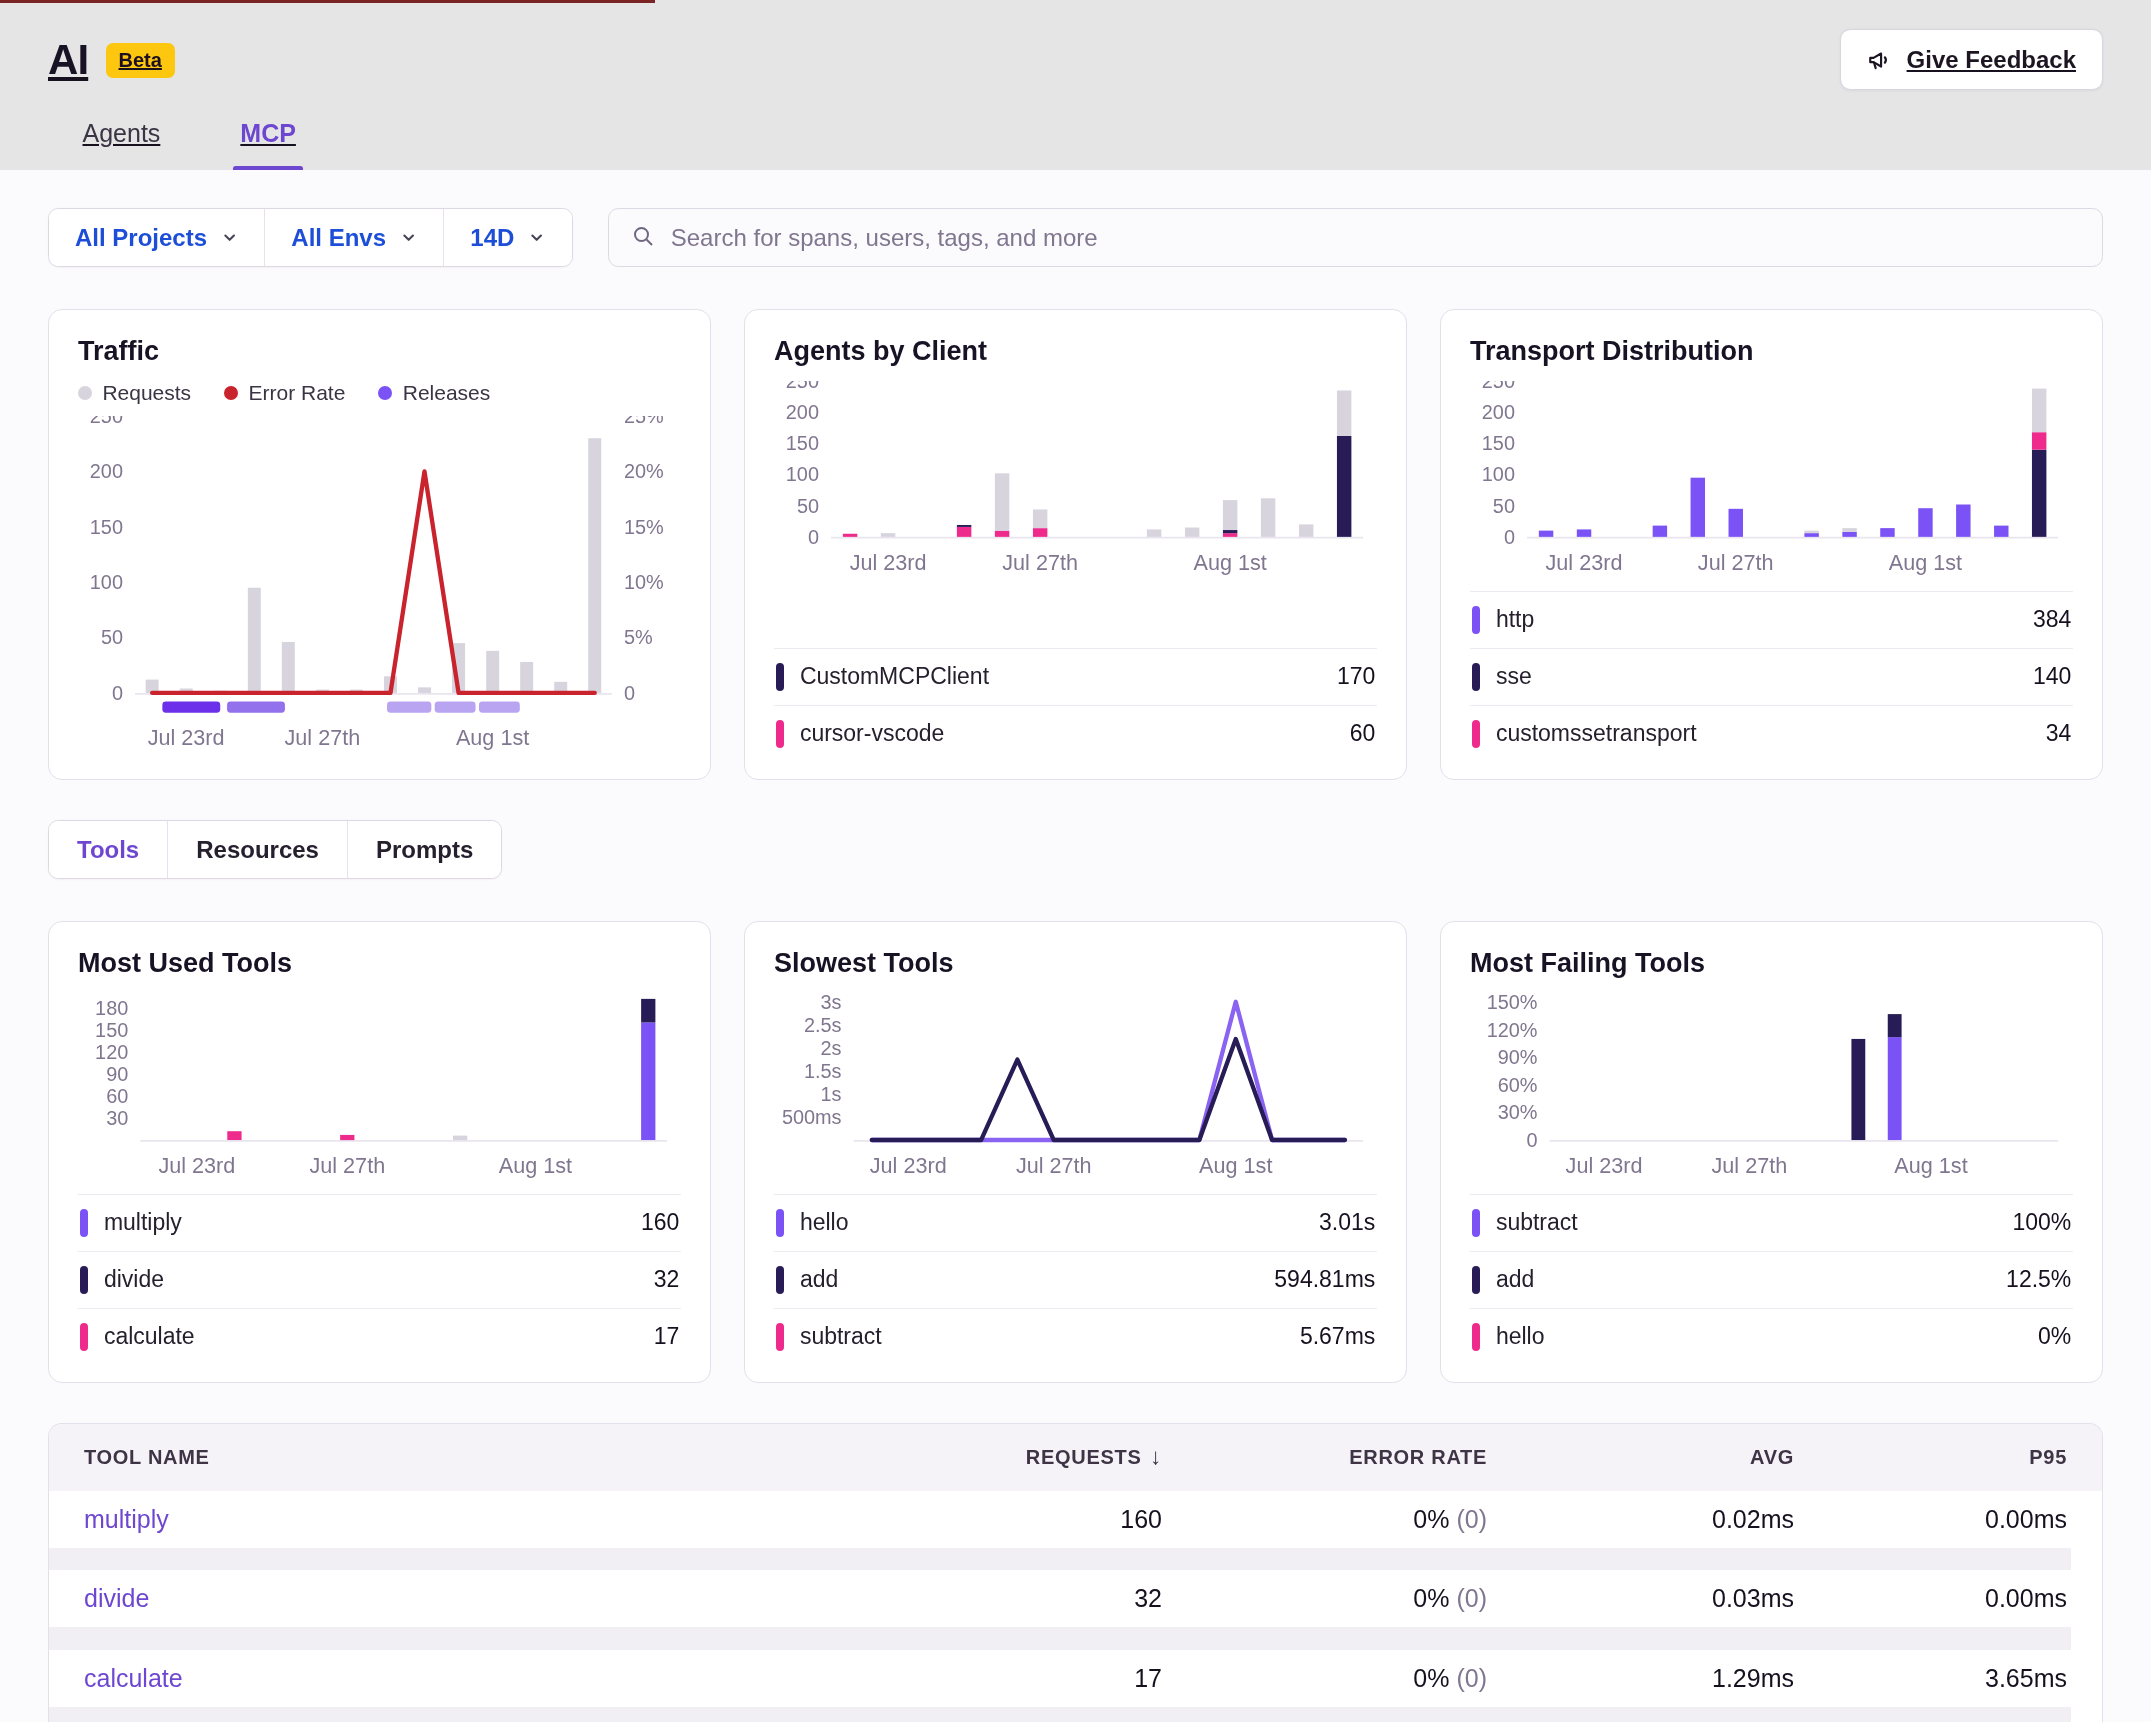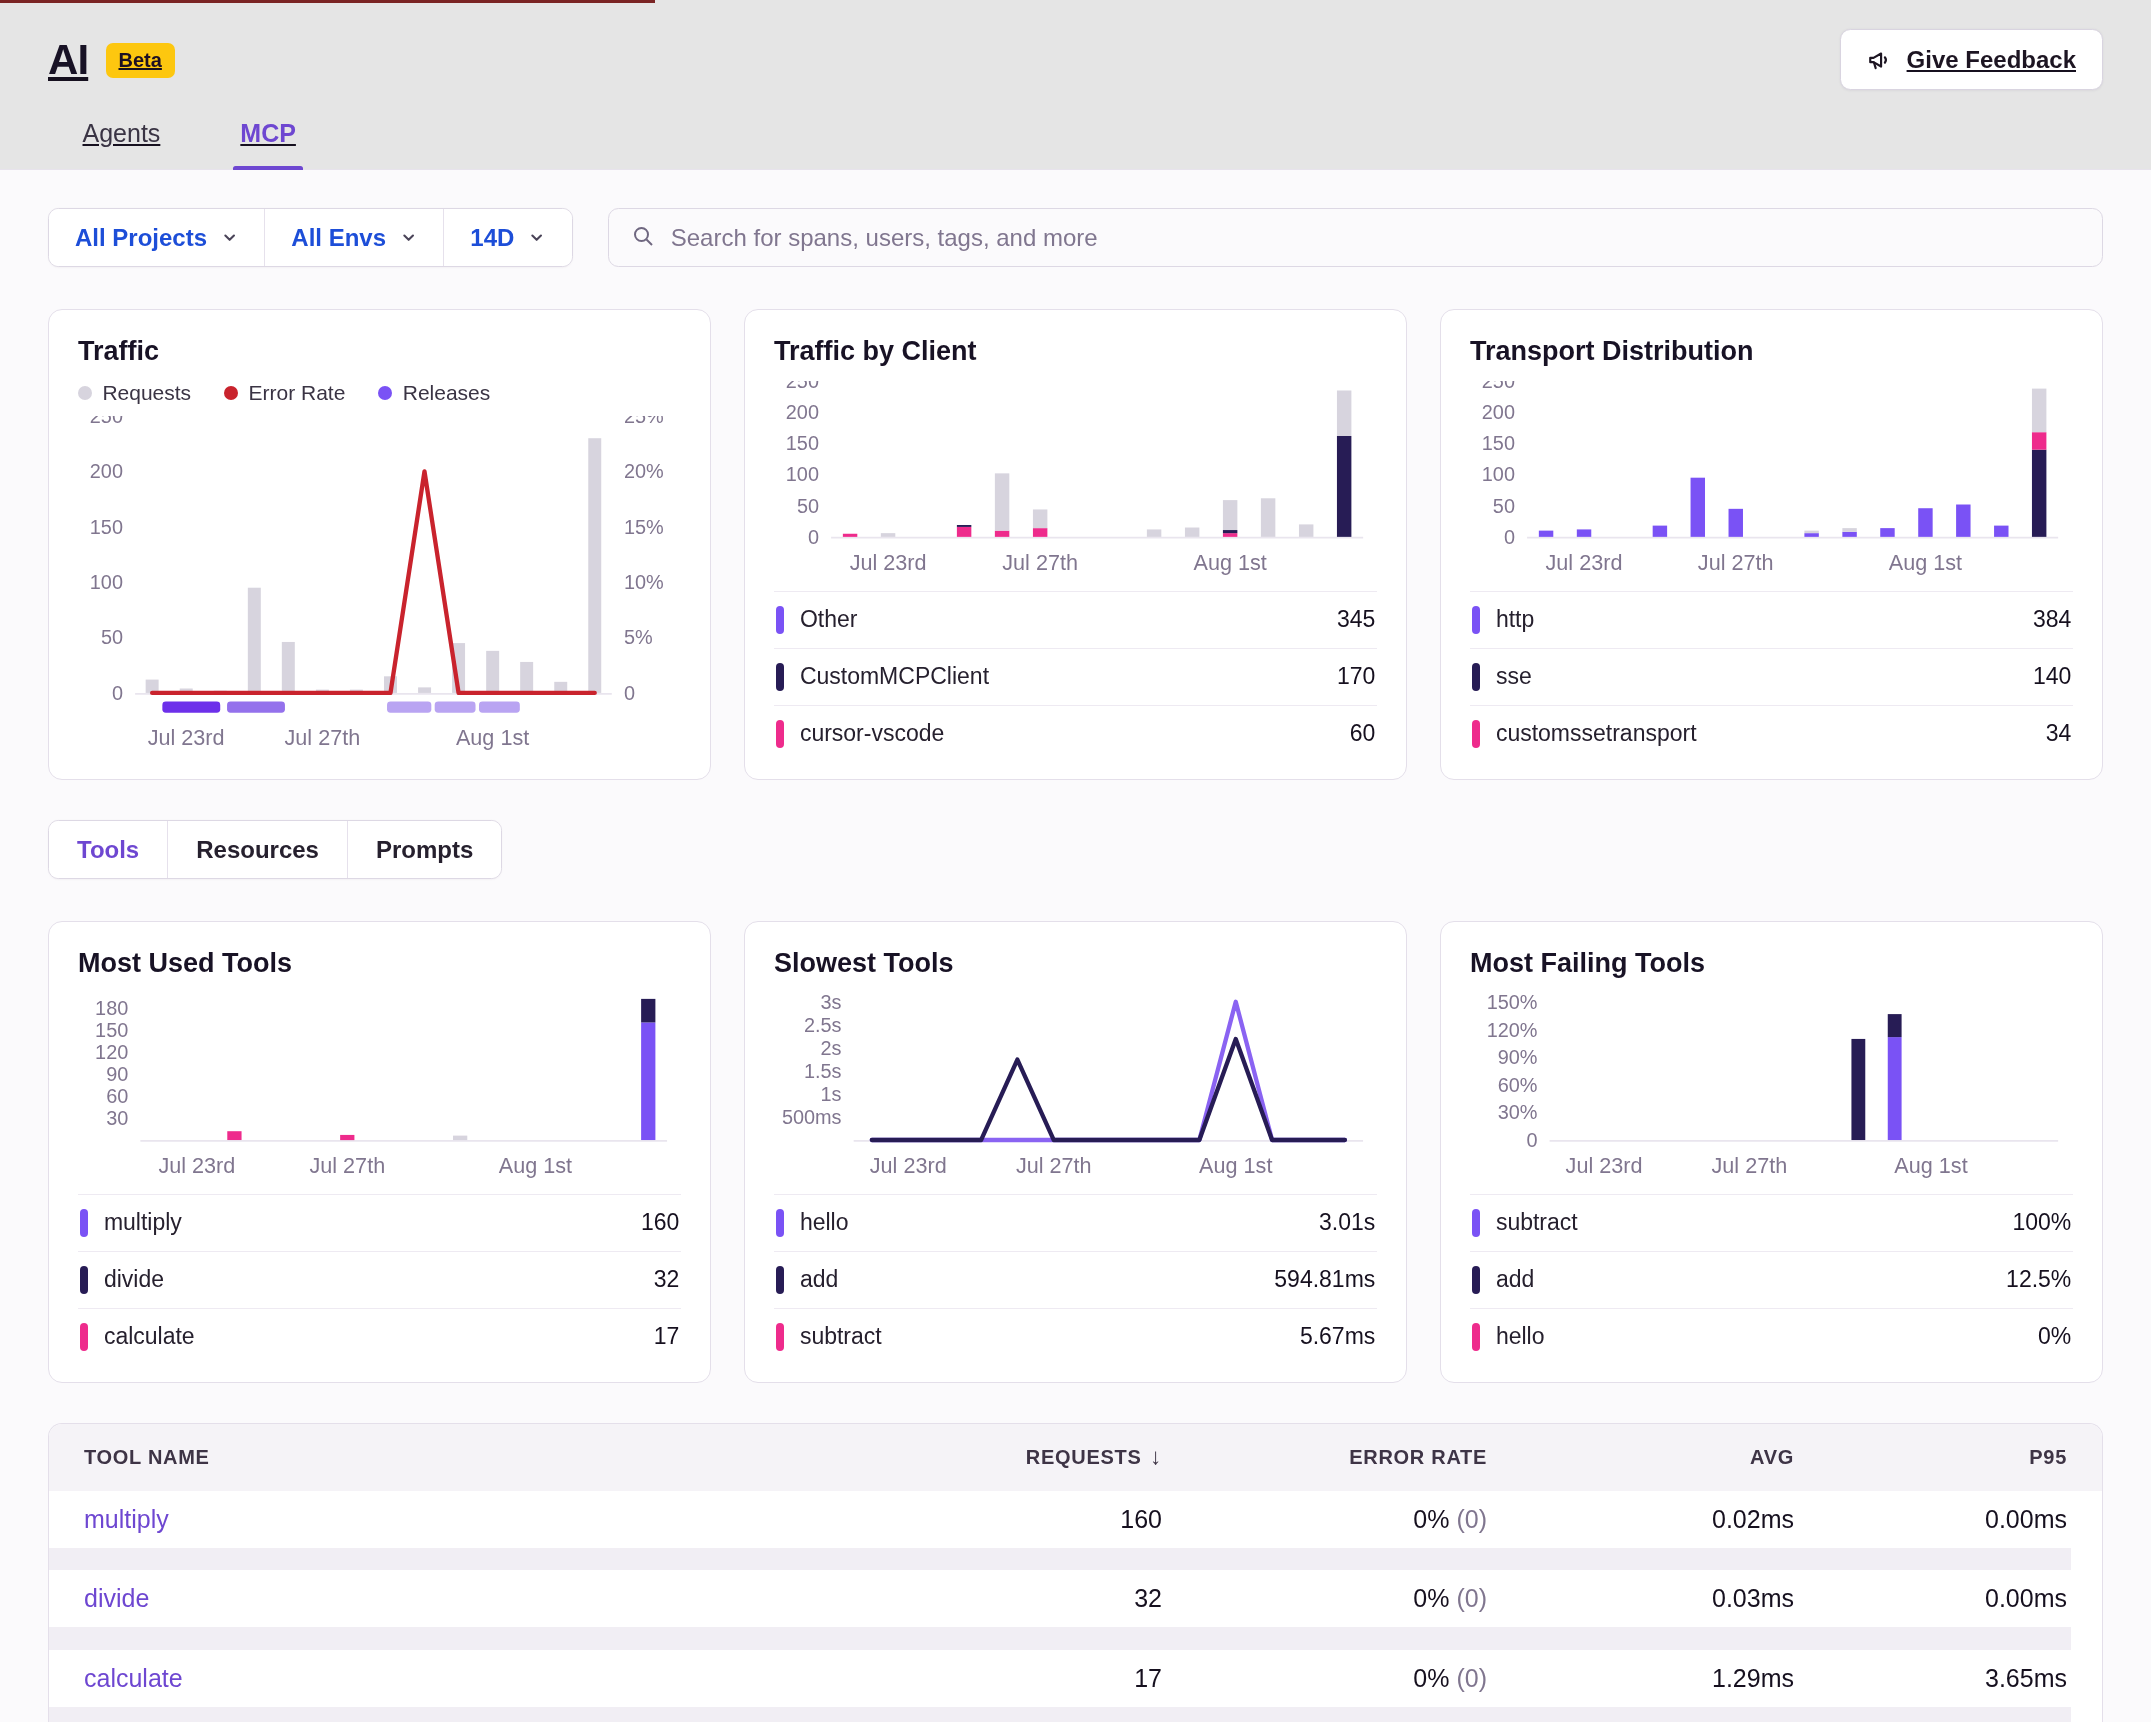--- a/index.html
+++ b/index.html
@@ -199,21 +199,21 @@
             <rect x="357.2" y="330" width="51.2" height="13" rx="4" fill="#b9a4f2"></rect>
             <rect x="412.3" y="330" width="47.2" height="13" rx="4" fill="#b9a4f2"></rect>
             <rect x="463.5" y="330" width="47.2" height="13" rx="4" fill="#b9a4f2"></rect>
             <text x="125.0" y="380" text-anchor="middle" font-size="25" fill="#80768f">Jul 23rd</text>
             <text x="282.5" y="380" text-anchor="middle" font-size="25" fill="#80768f">Jul 27th</text>
             <text x="479.2" y="380" text-anchor="middle" font-size="25" fill="#80768f">Aug 1st</text>
           </svg></div>
     </article>
 
     <article class="card">
-      <h2>Traffic by Client</h2>
+      <h2>Agents by Client</h2>
       <div class="chart"><svg width="603" height="201" viewBox="0 0 697 232" font-family="Liberation Sans, DejaVu Sans, sans-serif">
             <text x="52" y="8.0" text-anchor="end" font-size="23" fill="#80768f">250</text>
             <text x="52" y="44.0" text-anchor="end" font-size="23" fill="#80768f">200</text>
             <text x="52" y="80.0" text-anchor="end" font-size="23" fill="#80768f">150</text>
             <text x="52" y="116.0" text-anchor="end" font-size="23" fill="#80768f">100</text>
             <text x="52" y="152.0" text-anchor="end" font-size="23" fill="#80768f">50</text>
             <text x="52" y="188.0" text-anchor="end" font-size="23" fill="#80768f">0</text>
             <line x1="66" y1="181" x2="681" y2="181" stroke="#e9e5ee" stroke-width="2"></line>
             <rect x="79.6" y="176.4" width="16.7" height="3.6" fill="#ee2b8c"></rect>
             <rect x="211.4" y="168.5" width="16.7" height="11.5" fill="#ee2b8c"></rect>
@@ -231,25 +231,20 @@
             <rect x="518.9" y="137.5" width="16.7" height="34.6" fill="#d7d4de"></rect>
             <rect x="562.8" y="135.4" width="16.7" height="44.6" fill="#d7d4de"></rect>
             <rect x="606.8" y="165.6" width="16.7" height="14.4" fill="#d7d4de"></rect>
             <rect x="650.7" y="10.8" width="16.7" height="52.6" fill="#d7d4de"></rect>
             <text x="131.9" y="218" text-anchor="middle" font-size="25" fill="#80768f">Jul 23rd</text>
             <text x="307.6" y="218" text-anchor="middle" font-size="25" fill="#80768f">Jul 27th</text>
             <text x="527.3" y="218" text-anchor="middle" font-size="25" fill="#80768f">Aug 1st</text>
           </svg></div>
       <div class="stat-list">
         <div class="stat-row">
-          <span class="stat-pill" style="background-color: rgb(122, 82, 245);"></span>
-          <span class="stat-label">Other</span>
-          <span class="stat-value">345</span>
-        </div>
-        <div class="stat-row">
           <span class="stat-pill" style="background-color: rgb(39, 28, 85);"></span>
           <span class="stat-label">CustomMCPClient</span>
           <span class="stat-value">170</span>
         </div>
         <div class="stat-row">
           <span class="stat-pill" style="background-color: rgb(238, 43, 140);"></span>
           <span class="stat-label">cursor-vscode</span>
           <span class="stat-value">60</span>
         </div>
       </div>

